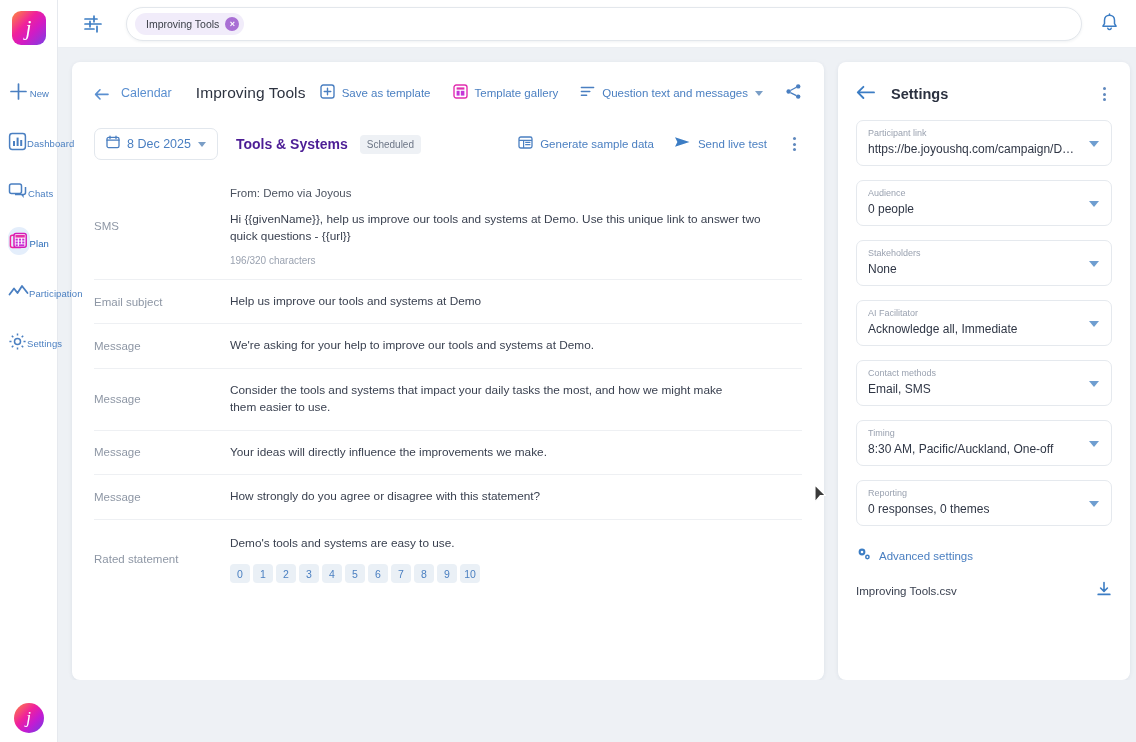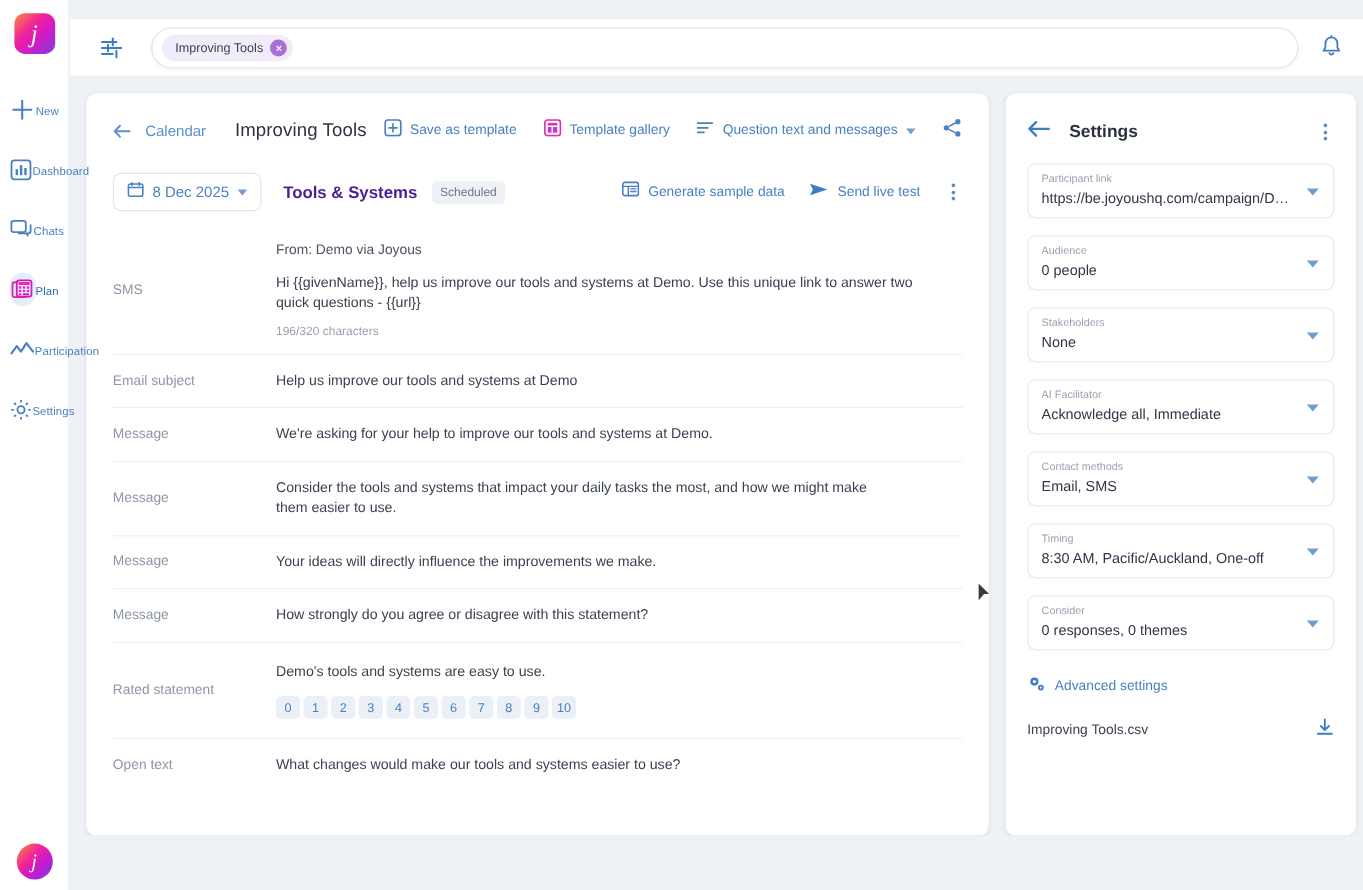--- a/index.html
+++ b/index.html
@@ -43,21 +43,21 @@
   .avatar-btm {
     position: absolute; bottom: 9px; left: 50%; transform: translateX(-50%);
     width: 30px; height: 30px; border-radius: 50%;
     background: linear-gradient(135deg,#ff8a3c 0%,#f0219b 40%,#c41bd2 65%,#6b3fe4 100%);
     display: flex; align-items: center; justify-content: center;
     color: #fff; font-size: 17px; font-style: italic;
     font-family: "Liberation Serif", serif;
   }
 
   
-  .rightcol { flex: 1; display: flex; flex-direction: column; height: 680px; margin-top: 16px; }
+  .rightcol { flex: 1; display: flex; flex-direction: column; height: 680px; }
 
   
   .topbar {
     height: 48px; flex: 0 0 48px; background: #fff;
     display: flex; align-items: center; padding: 0 14px 0 24px;
     border-bottom: 1px solid #eceff3;
   }
   .filters-ico { width: 22px; height: 22px; flex: 0 0 22px; cursor: pointer; }
   .searchbar {
     flex: 1; height: 34px; margin: 0 16px 0 22px; background: #fff;
@@ -454,26 +454,20 @@
                 <b>5</b>
                 <b>6</b>
                 <b>7</b>
                 <b>8</b>
                 <b>9</b>
                 <b>10</b>
               </div>
             </div>
           </div>
 
-          <div class="crow">
-            <div class="clabel">Open text</div>
-            <div class="cbody">
-              <div class="ctext">What changes would make our tools and systems easier to use?</div>
-            </div>
-          </div>
 
         </div>
       </div>
 
       <div class="card side-card">
         <div class="shead">
           <span>
             <svg width="19" height="15" viewBox="0 0 19 15">
                 <path d="M7.4 1.8L1.8 7.4 7.4 13M2 7.4h16" stroke="#3c7dc4" stroke-width="1.9" fill="none" stroke-linecap="round" stroke-linejoin="round"></path>
               </svg>
@@ -516,21 +510,21 @@
           <span class="field-caret"></span>
         </div>
 
         <div class="field">
           <div class="field-lbl">Timing</div>
           <div class="field-val">8:30 AM, Pacific/Auckland, One-off</div>
           <span class="field-caret"></span>
         </div>
 
         <div class="field">
-          <div class="field-lbl">Consider</div>
+          <div class="field-lbl">Reporting</div>
           <div class="field-val">0 responses, 0 themes</div>
           <span class="field-caret"></span>
         </div>
 
         <div class="adv">
           <span>
             <svg width="15" height="15" viewBox="0 0 15 15">
                 <g fill="#3c7dc4">
                   <circle cx="6" cy="6" r="3.4"></circle>
                   <circle cx="11.4" cy="11" r="2.4"></circle>

